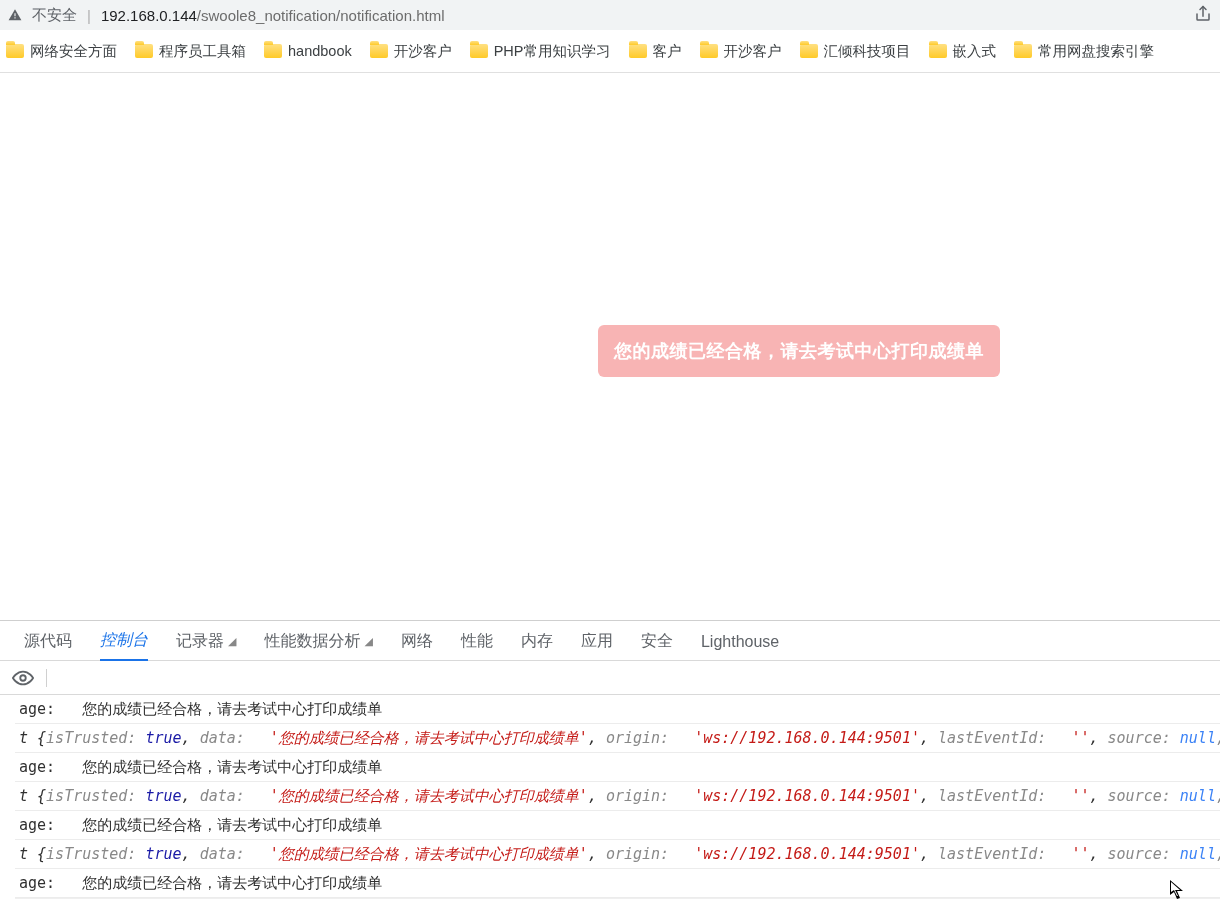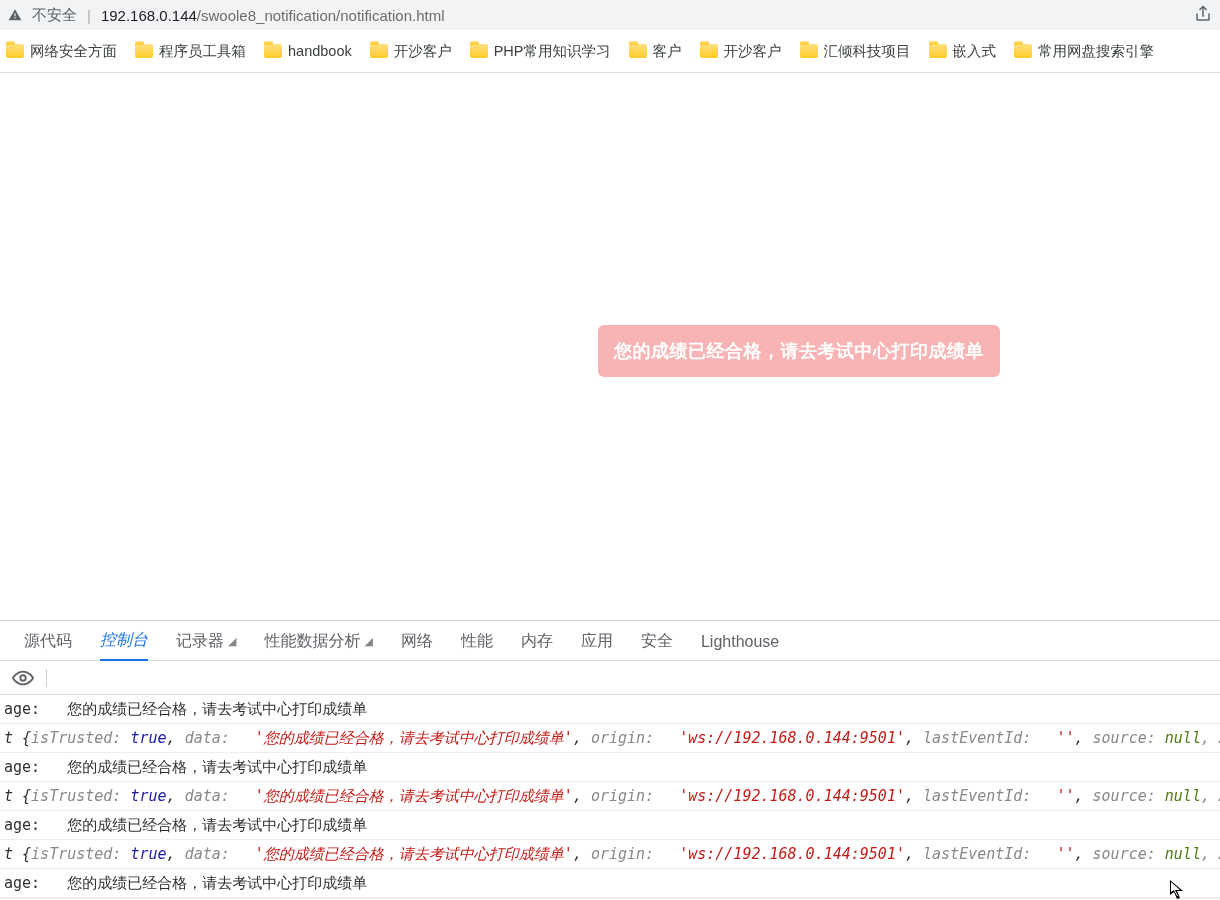--- a/index.html
+++ b/index.html
@@ -138,32 +138,32 @@
   }
 
   .dt-console {
     flex: 1;
     overflow: hidden;
     background: #fff;
     font-family: Menlo, Consolas, "DejaVu Sans Mono", monospace;
     font-size: 15px;
     line-height: 28px;
     color: #303030;
-    padding-left: 0;
+    padding-left: 15px;
   }
   .dt-console .row {
     border-bottom: 1px solid #ececec;
     white-space: nowrap;
     padding: 0 4px;
   }
   .dt-console .key { color: #888; font-style: italic; }
   .dt-console .punct { color: #303030; font-style: italic; }
   .dt-console .bool { color: #1a1aa6; font-style: italic; }
   .dt-console .str  { color: #c41a16; font-style: italic; margin-left: 16px; }
-  .dt-console .null { color: #4d7c0f;    font-style: italic; }
+  .dt-console .null { color: #3b82f6;    font-style: italic; }
   .dt-console .plain{ color: #303030; }
   .dt-console .ellips{ color:#888; font-style: italic; }
 
   .cursor {
     position: fixed;
     left: 1170px; top: 880px;
     pointer-events: none;
   }
 </style>
 </head>

